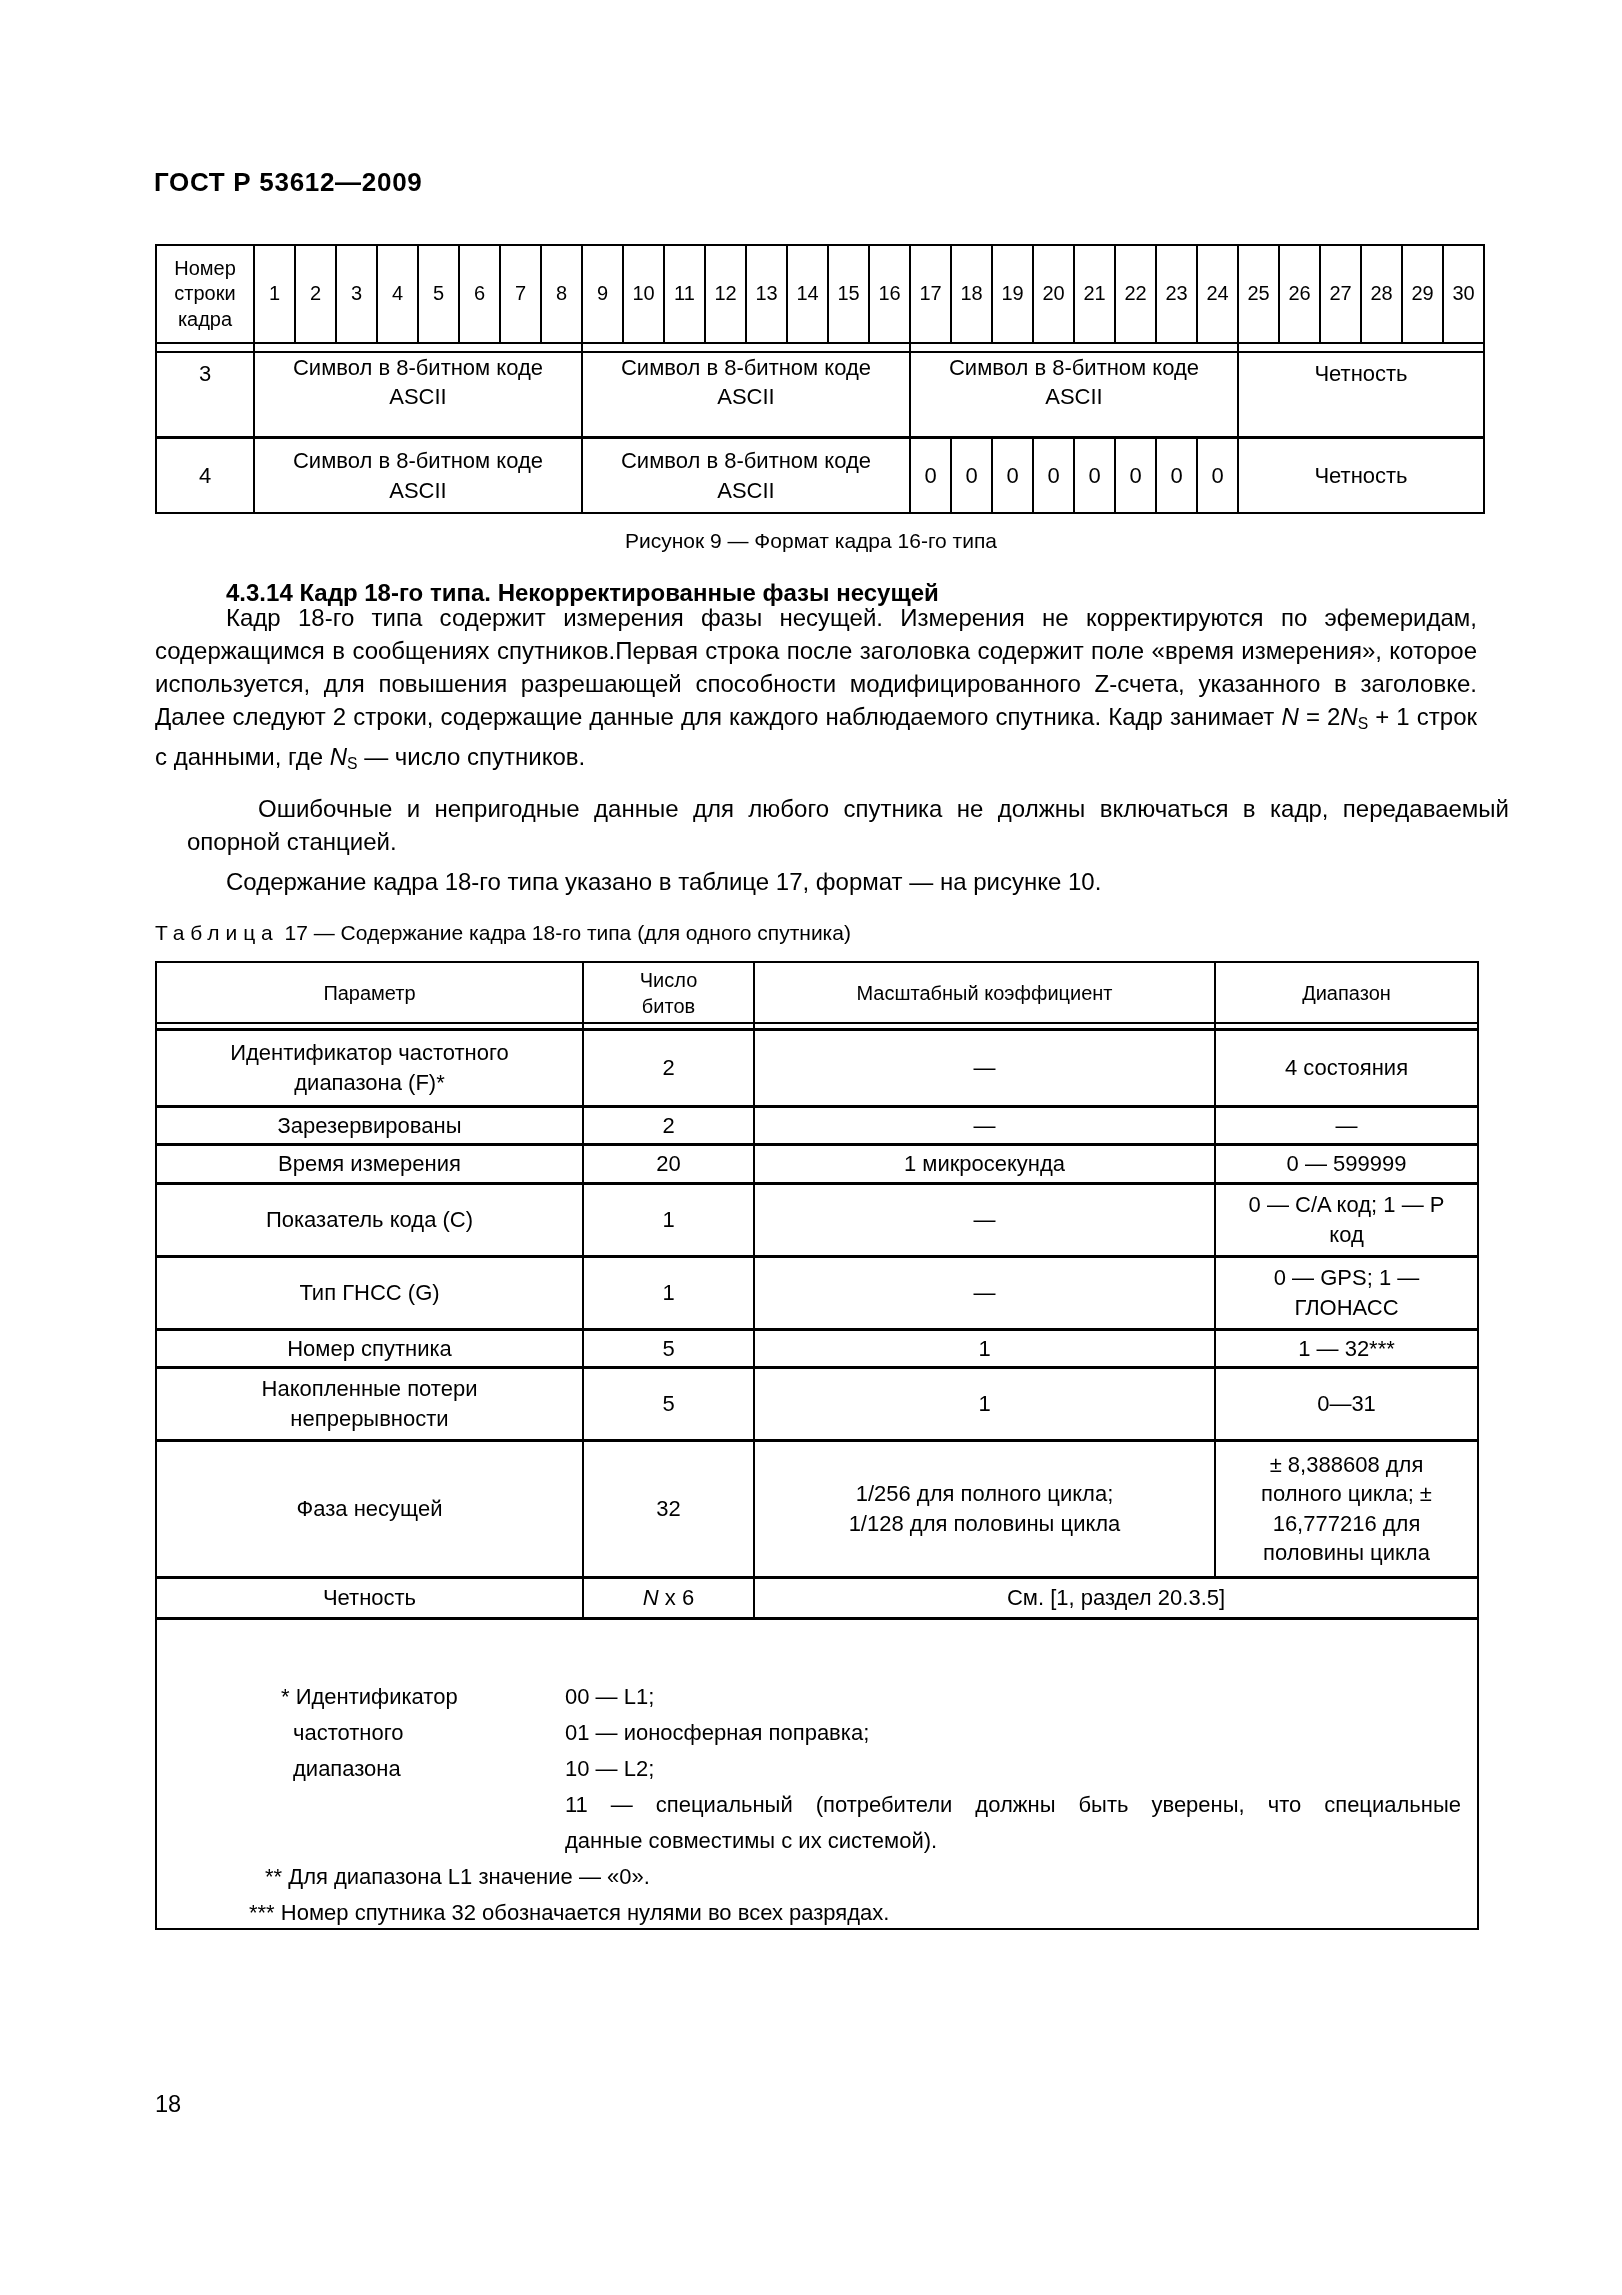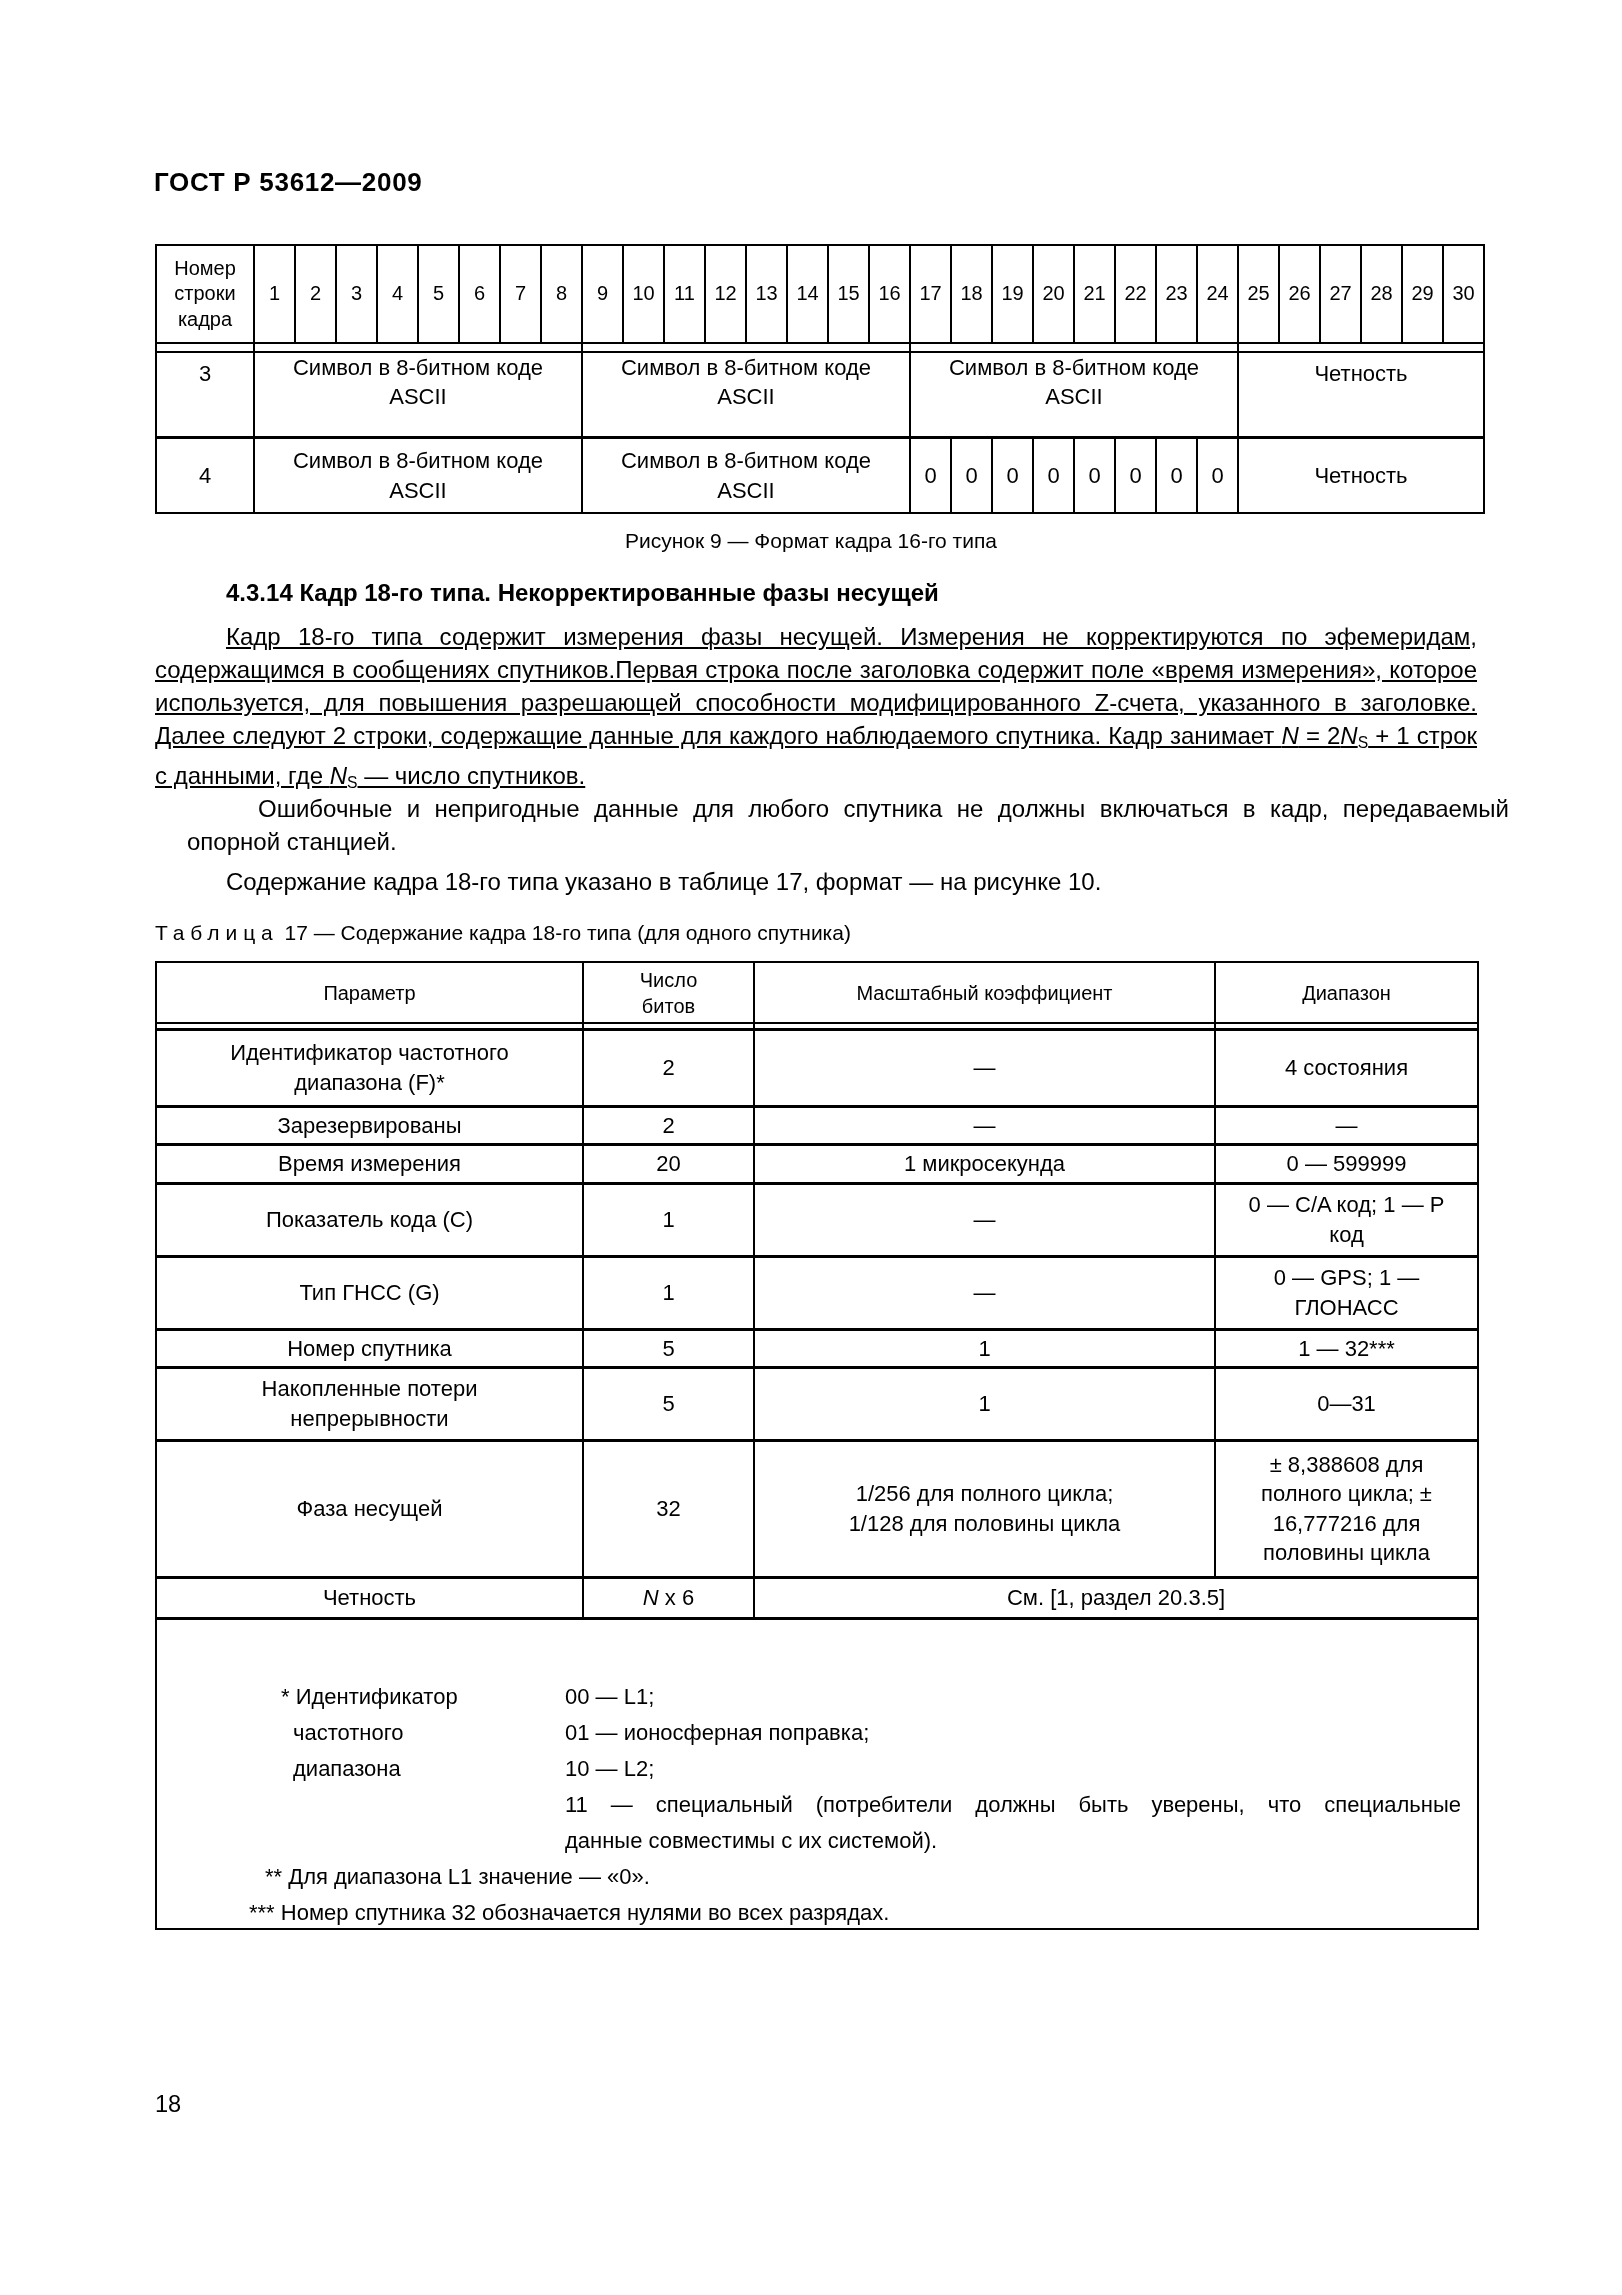--- a/index.html
+++ b/index.html
@@ -18,21 +18,21 @@
   #fig9 .hdr td.rowlabel { font-size: 20px; line-height: 25.5px; }
   #fig9 .sep td { height: 6.5px; border-top: 2px solid #000; border-bottom: 2px solid #000; }
   #fig9 .r3 td { height: 77px; vertical-align: top; padding-top: 6.5px; }
   #fig9 .r4 td { height: 73px; }
   #fig9 tr.r4 { border-top: 3.9px solid #000; }
 
   .caption { left: 0; width: 1622px; top: 529px; text-align: center; font-size: 21px; }
   .section-head { left: 226px; top: 579px; font-size: 24px; font-weight: bold; }
   .para { left: 155px; width: 1322px; font-size: 24px; line-height: 33px; text-align: justify; }
   .para .ind { display: inline-block; width: 71px; }
-  .p1 { top: 620px; text-decoration: underline; }
+  .p1 { top: 601px; }
   .p2 { top: 792px; margin-left: 32px; }
   .p3 { top: 865px; }
   .tcap { left: 155px; top: 921px; font-size: 21px; }
   .tcap .sp { letter-spacing: 5.9px; }
 
   
   #t17 { left: 155px; top: 961px; width: 1322px; border: 2.6px solid #000; }
   #t17 td { border-left: 2px solid #000; border-right: 2px solid #000; border-top: 3.3px solid #000; text-align: center; vertical-align: middle; font-size: 22px; line-height: 29.4px; padding: 0 3.9px; }
   #t17 .head td { height: 59px; font-size: 20px; line-height: 26px; border-top: none; }
   #t17 .sep td { height: 3.9px; border-top: 2px solid #000; padding: 0; }

